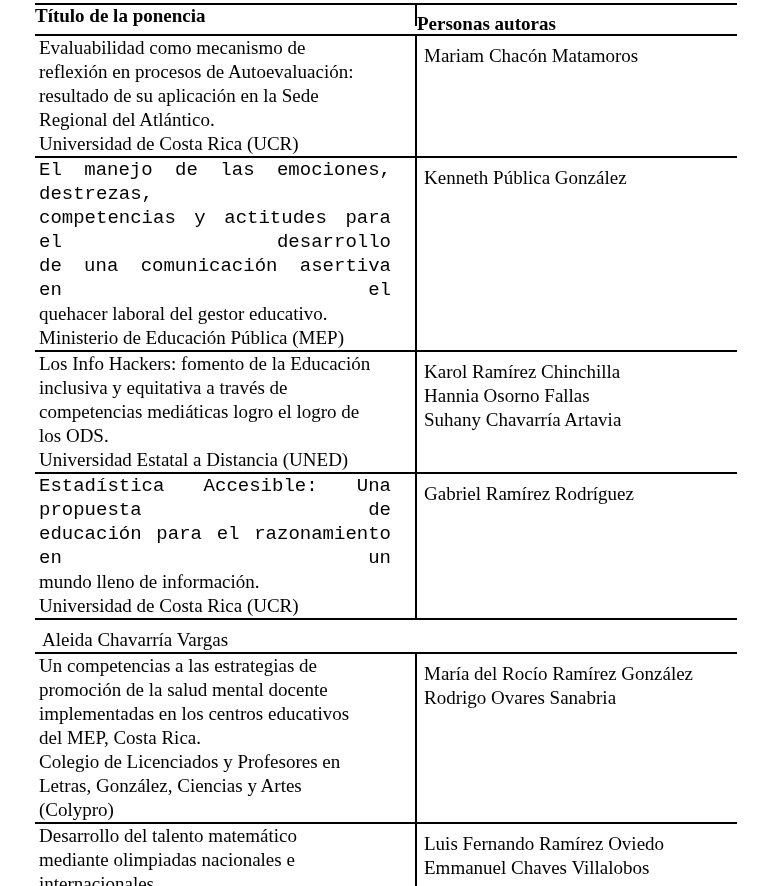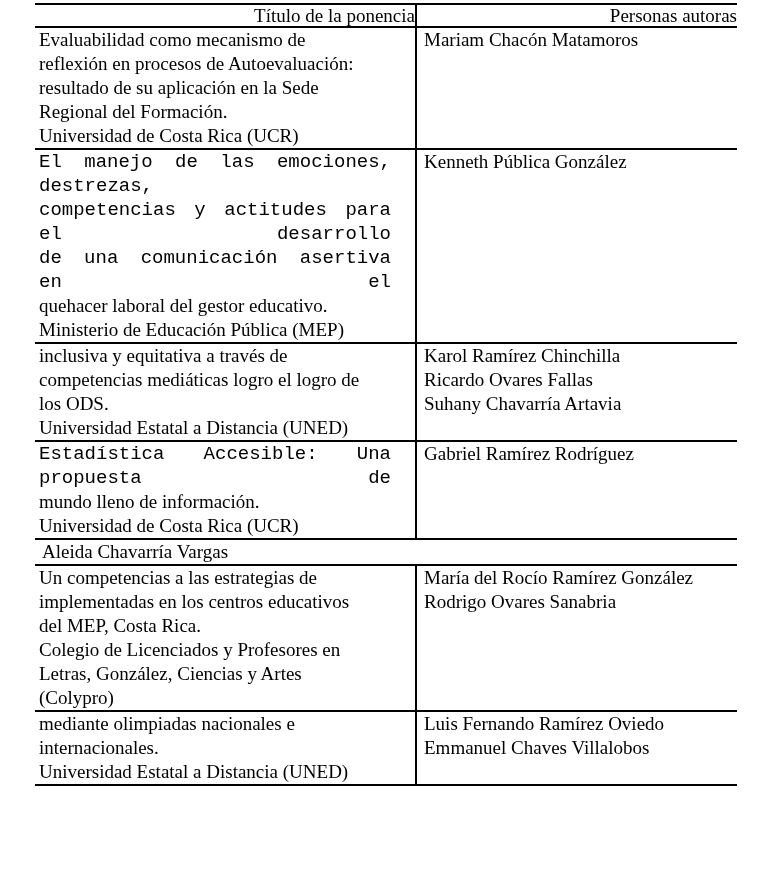--- a/index.html
+++ b/index.html
@@ -23,27 +23,28 @@
   }
   .cell { box-sizing: border-box; }
   .cell.left {
     width: 382px;
     border-right: 2px solid #000;
     padding: 0 24px 0 4px;
   }
   .cell.right {
     width: 320px;
     padding: 0 4px 0 7px;
+    margin-top: 8px;
   }
   .hdr-row .cell {
-    font-weight: normal;
+    font-weight: bold;
     font-size: 19px;
     line-height: 21px;
     height: 21px;
-    text-align: right;
+    text-align: left;
     padding: 0;
   }
   .row { font-size: 19px; }
   .line { line-height: 24px; white-space: nowrap; }
   .line.j {
     white-space: normal;
     text-align: justify;
     text-align-last: justify;
     font-family: Liberation Mono, monospace;
   }
@@ -56,21 +57,21 @@
     <div class="hdr-row">
       <div class="cell left">Título de la ponencia</div>
       <div class="cell right">Personas autoras</div>
     </div>
     <div id="rows">
   <div class="row">
     <div class="cell left">
             <div class="line">Evaluabilidad como mecanismo de</div>
             <div class="line">reflexión en procesos de Autoevaluación:</div>
             <div class="line">resultado de su aplicación en la Sede</div>
-            <div class="line">Regional del Formación.</div>
+            <div class="line">Regional del Atlántico.</div>
             <div class="line">Universidad de Costa Rica (UCR)</div>
           </div>
     <div class="cell right">
             <div class="line">Mariam Chacón Matamoros</div>
           </div>
   </div>
 
   <div class="row">
     <div class="cell left">
             <div class="line j">El manejo de las emociones, destrezas,</div>
@@ -79,66 +80,70 @@
             <div class="line">quehacer laboral del gestor educativo.</div>
             <div class="line">Ministerio de Educación Pública (MEP)</div>
           </div>
     <div class="cell right">
             <div class="line">Kenneth Pública González</div>
           </div>
   </div>
 
   <div class="row">
     <div class="cell left">
+            <div class="line">Los Info Hackers: fomento de la Educación</div>
             <div class="line">inclusiva y equitativa a través de</div>
             <div class="line">competencias mediáticas logro el logro de</div>
             <div class="line">los ODS.</div>
             <div class="line">Universidad Estatal a Distancia (UNED)</div>
           </div>
     <div class="cell right">
             <div class="line">Karol Ramírez Chinchilla</div>
-            <div class="line">Ricardo Ovares Fallas</div>
+            <div class="line">Hannia Osorno Fallas</div>
             <div class="line">Suhany Chavarría Artavia</div>
           </div>
   </div>
 
   <div class="row">
     <div class="cell left">
             <div class="line j">Estadística Accesible: Una propuesta de</div>
+            <div class="line j">educación para el razonamiento en un</div>
             <div class="line">mundo lleno de información.</div>
             <div class="line">Universidad de Costa Rica (UCR)</div>
           </div>
     <div class="cell right">
             <div class="line">Gabriel Ramírez Rodríguez</div>
           </div>
   </div>
 
   <div class="row">
     <div class="cell right">
             <div class="line">Aleida Chavarría Vargas</div>
           </div>
   </div>
 
   <div class="row">
     <div class="cell left">
             <div class="line">Un competencias a las estrategias de</div>
+            <div class="line">promoción de la salud mental docente</div>
             <div class="line">implementadas en los centros educativos</div>
             <div class="line">del MEP, Costa Rica.</div>
             <div class="line">Colegio de Licenciados y Profesores en</div>
             <div class="line">Letras, González, Ciencias y Artes</div>
             <div class="line">(Colypro)</div>
           </div>
     <div class="cell right">
             <div class="line">María del Rocío Ramírez González</div>
             <div class="line">Rodrigo Ovares Sanabria</div>
           </div>
   </div>
 
   <div class="row">
     <div class="cell left">
+            <div class="line">Desarrollo del talento matemático</div>
             <div class="line">mediante olimpiadas nacionales e</div>
             <div class="line">internacionales.</div>
             <div class="line">Universidad Estatal a Distancia (UNED)</div>
           </div>
     <div class="cell right">
             <div class="line">Luis Fernando Ramírez Oviedo</div>
             <div class="line">Emmanuel Chaves Villalobos</div>
           </div>
   </div>
 </div>

